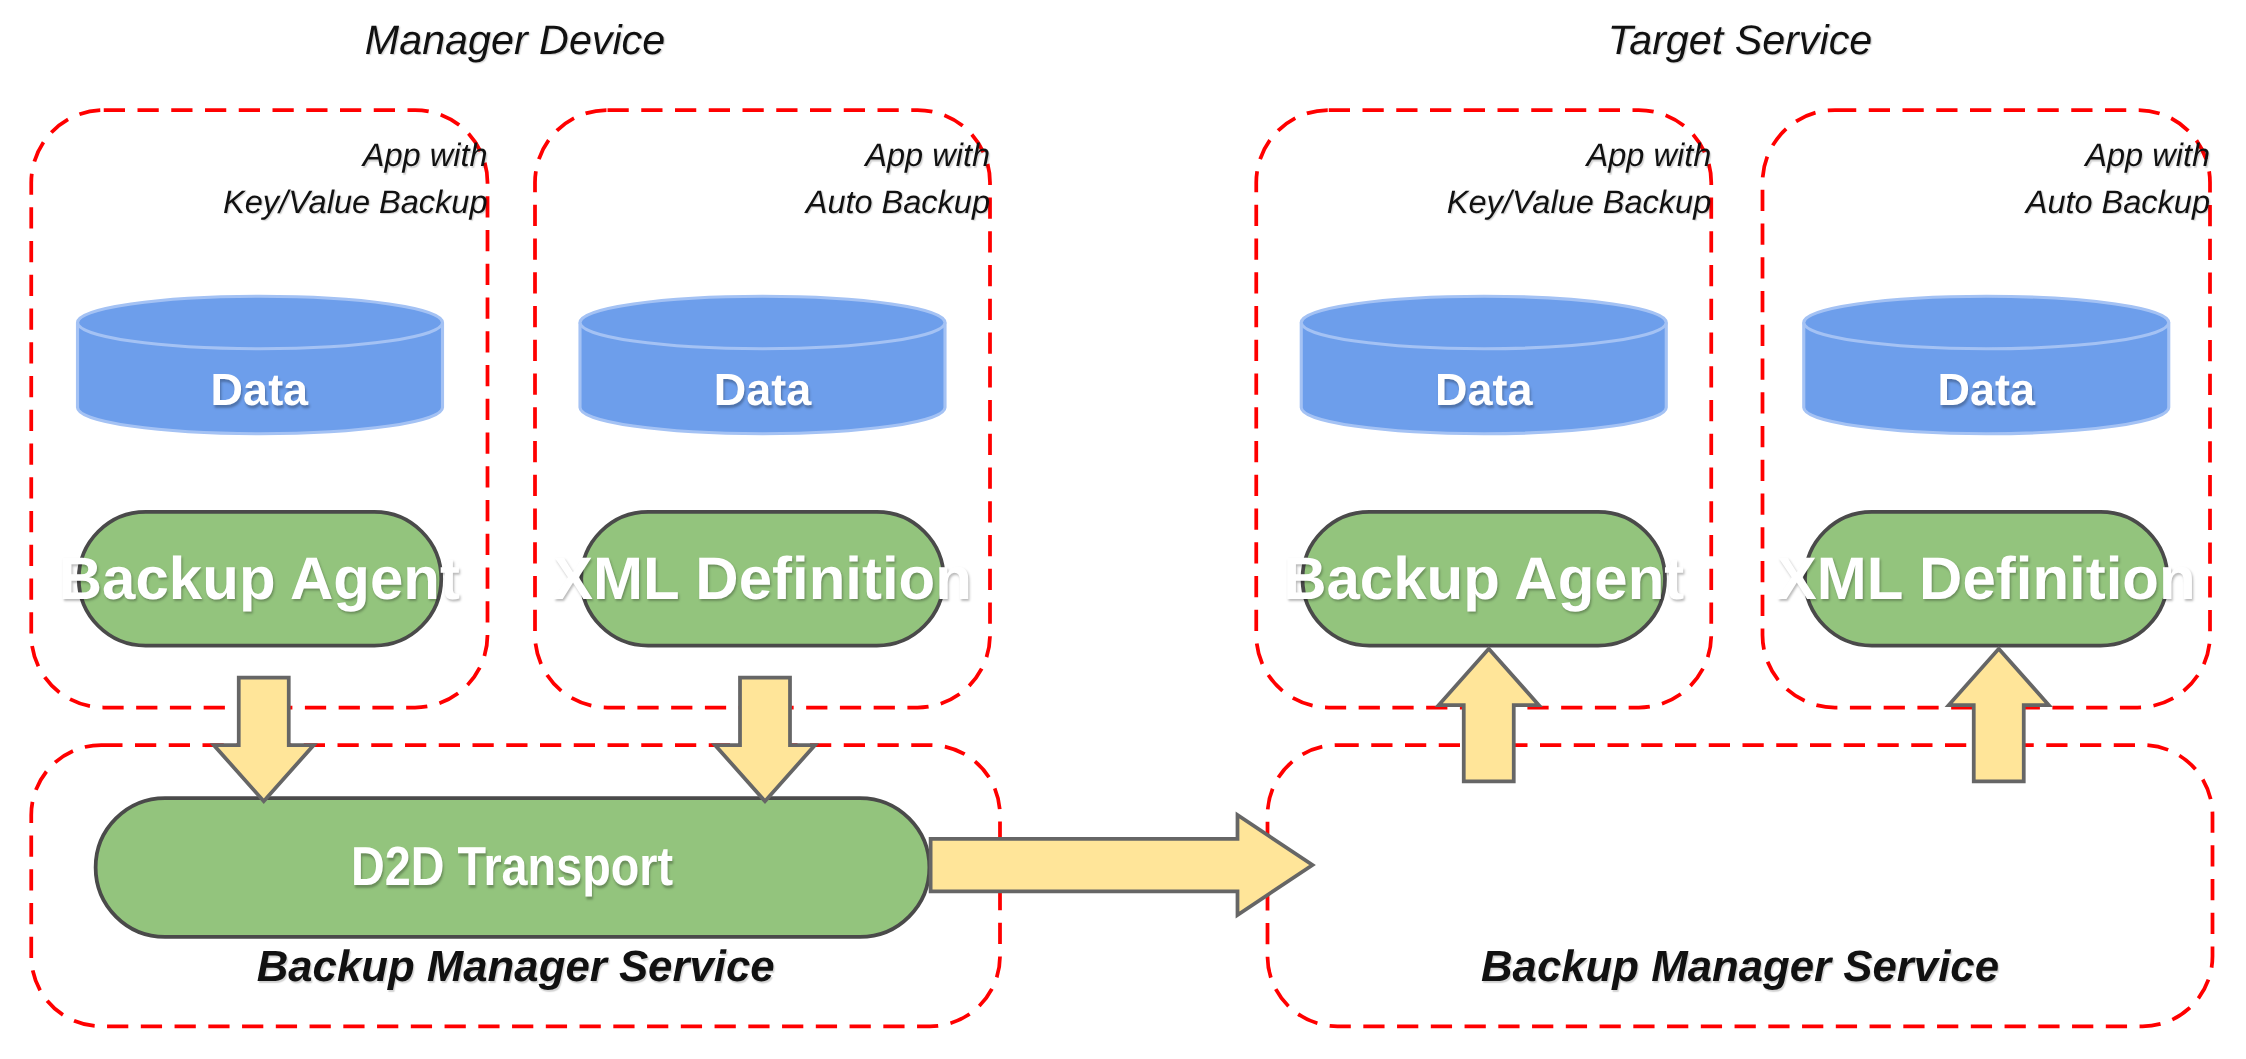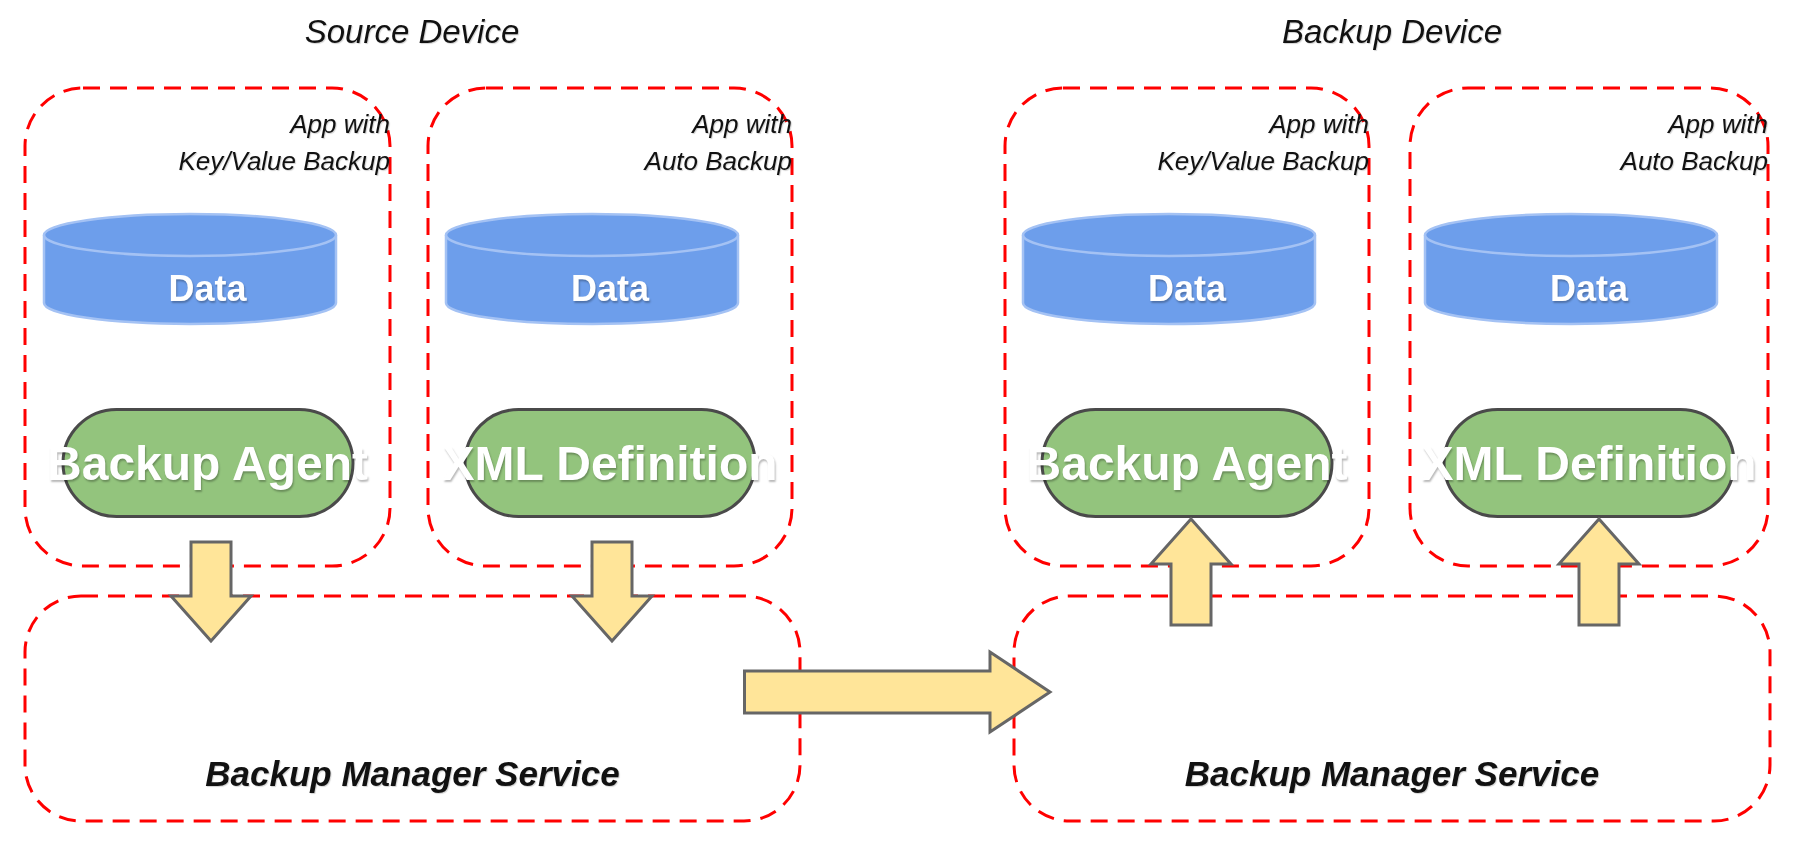--- a/index.html
+++ b/index.html
@@ -19,21 +19,21 @@
     text-shadow:1px 1px 1px rgba(0,0,0,0.18);
   }
   .dash-border{position:absolute;left:0;top:0;width:100%;height:100%;overflow:visible;}
   .dash-rect{fill:none;stroke:var(--box-dash);stroke-width:3;stroke-dasharray:17 10;}
   .app-box{position:absolute;top:88px;height:478px;}
   .app-title{
     position:absolute;top:18px;left:0;right:0;text-align:right;
     font-style:italic;font-size:26px;line-height:37px;color:var(--text-dark);
     text-shadow:1px 1px 1px rgba(0,0,0,0.18);
   }
-  .cyl-wrap{position:absolute;top:124px;left:50%;transform:translateX(-50%);width:296px;height:114px;padding-left:36px;}
+  .cyl-wrap{position:absolute;top:147px;left:50%;transform:translateX(-50%);width:296px;height:114px;}
   .cyl-svg{position:absolute;left:0;top:0;overflow:visible;}
   .cyl-shape{fill:var(--cylinder-fill);stroke:var(--cylinder-stroke);stroke-width:2.5;}
   .cyl-label{
     position:absolute;left:0;right:0;top:56px;text-align:center;
     font-weight:bold;font-size:36px;color:var(--text-light);
     text-shadow:1px 2px 2px rgba(0,0,0,0.28);
   }
   .pill{
     position:absolute;top:320px;left:50%;transform:translateX(-50%);
     width:293px;height:110px;box-sizing:border-box;
@@ -59,22 +59,22 @@
     font-weight:bold;
   }
   .arrow{position:absolute;z-index:5;overflow:visible;}
   .arrow-shape{fill:var(--arrow-fill);stroke:var(--arrow-stroke);stroke-width:3;stroke-linejoin:miter;}
 </style>
 </head>
 <body>
 
 <div class="canvas">
 
-  <div class="device-title" style="left:112px;">Source Device</div>
-  <div class="device-title" style="left:1092px;">Backup Device</div>
+  <div class="device-title" style="left:112px;">Manager Device</div>
+  <div class="device-title" style="left:1092px;">Target Service</div>
 
   <div class="app-box" style="left:25px;width:365px;">
     <svg class="dash-border">
         <rect class="dash-rect" x="0" y="0" width="100%" height="100%" rx="58" ry="58"></rect>
       </svg>
     <div class="app-title">
       <div>App with</div>
       <div>Key/Value Backup</div>
     </div>
     <div class="cyl-wrap">
@@ -138,20 +138,23 @@
       </svg>
       <div class="cyl-label">Data</div>
     </div>
     <div class="pill">XML Definition</div>
   </div>
 
   <div class="bms-box" style="left:25px;width:775px;">
     <svg class="dash-border">
         <rect class="dash-rect" x="0" y="0" width="100%" height="100%" rx="56" ry="56"></rect>
       </svg>
+    <div class="transport-pill" style="left:50px;top:41px;width:670px;height:114px;">
+      <span class="transport-label">D2D Transport</span>
+    </div>
     <div class="service-label">Backup Manager Service</div>
   </div>
 
   <div class="bms-box" style="left:1014px;width:756px;">
     <svg class="dash-border">
         <rect class="dash-rect" x="0" y="0" width="100%" height="100%" rx="56" ry="56"></rect>
       </svg>
     <div class="service-label">Backup Manager Service</div>
   </div>
 

